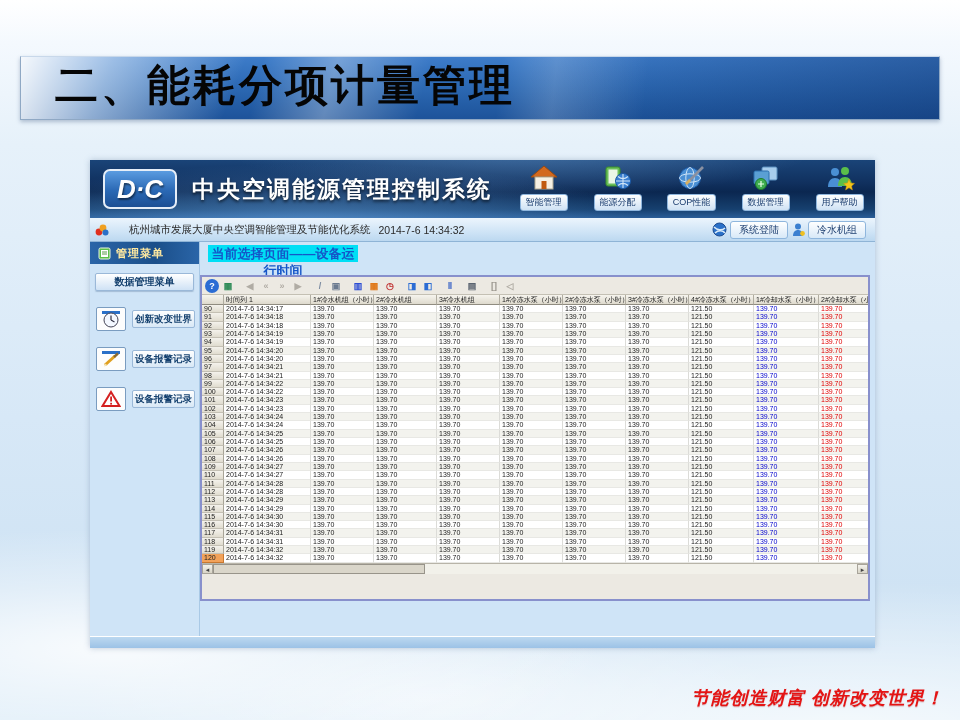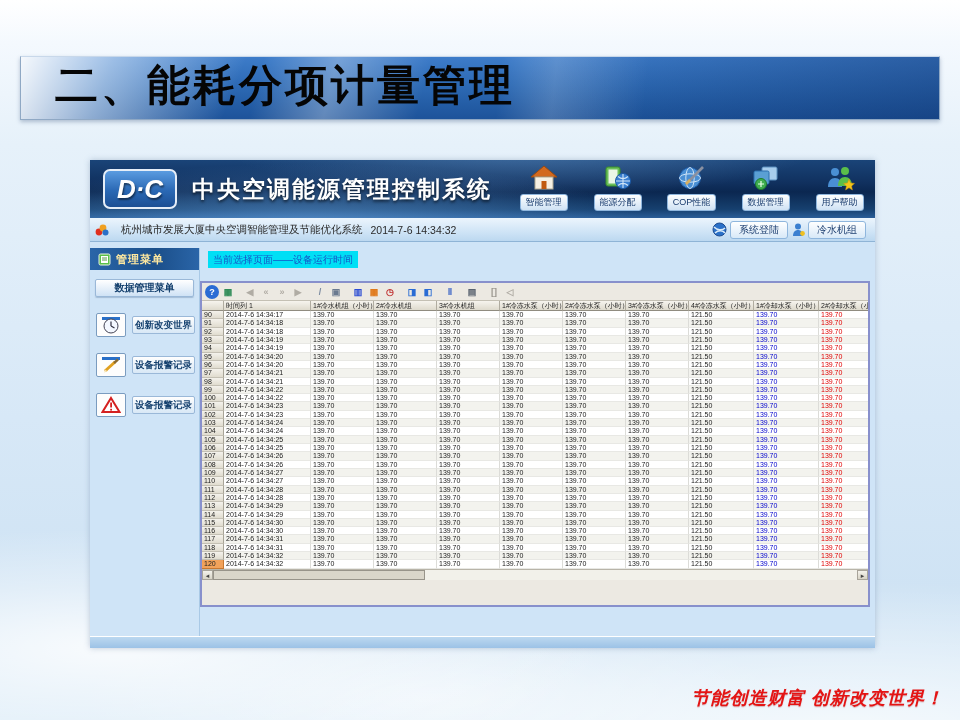--- a/index.html
+++ b/index.html
@@ -39,43 +39,43 @@
     letter-spacing:2px;text-shadow:0 2px 3px rgba(0,0,0,.6);}
   .nav{position:absolute;right:4px;top:3px;display:flex;gap:11px;}
   .nav-item{width:63px;display:flex;flex-direction:column;align-items:center;cursor:pointer;}
   .nav-item svg{height:30px;}
   .nav-label{margin-top:1px;font-size:9px;color:#16396b;padding:1px 5px;border:1px solid #8fb6dd;border-radius:3px;
     background:linear-gradient(180deg,#feffff,#cfe2f4);white-space:nowrap;}
   
   .statusbar{position:absolute;left:0;top:58px;width:100%;height:24px;display:flex;align-items:center;
     background:linear-gradient(180deg,#ecf5fd 0%,#cfe4f6 60%,#bcd8f0 100%);
     border-bottom:1px solid #8fb4d6;font-size:10.5px;color:#2a2a2a;padding:0 5px;}
-  .statusbar .sysname{margin-left:12px;}
+  .statusbar .sysname{margin-left:20px;}
   .statusbar .datetime{margin-left:8px;}
   .statusbar .spacer{flex:1;}
   .mini-btn{font-size:10px;color:#1a3c6e;padding:1px 8px;margin:0 4px 0 3px;border:1px solid #8fb6dd;border-radius:3px;
     background:linear-gradient(180deg,#ffffff,#d8e9f8);cursor:pointer;white-space:nowrap;}
   
-  .app-body{position:absolute;left:0;top:88px;width:100%;height:394px;}
+  .app-body{position:absolute;left:0;top:82px;width:100%;height:394px;}
   .sidebar{position:absolute;left:0;top:0;width:110px;height:100%;border-right:1px solid #a9c9e6;background:#cfe4f7;}
   .sb-header{height:22px;display:flex;align-items:center;padding-left:8px;
     background:linear-gradient(90deg,#2a65a8,#1b4f8a 60%,#2a65a8);}
   .sb-header span{margin-left:5px;font-size:11px;font-weight:bold;color:#ffe9a0;letter-spacing:1px;}
   .sb-section{margin:9px 5px 0 5px;height:18px;line-height:16px;text-align:center;font-size:10px;font-weight:bold;
     color:#14406e;border:1px solid #9ab8d8;border-radius:2px;
     background:linear-gradient(180deg,#ffffff,#cfe2f5);box-shadow:0 1px 1px rgba(120,150,180,.5);cursor:pointer;}
   .sb-item{display:flex;align-items:center;margin:16px 4px 0 6px;cursor:pointer;}
   .sb-icon{width:30px;height:24px;background:#fdfdfd;border:1px solid #7a9cc0;border-radius:2px;
     display:flex;align-items:center;justify-content:center;flex:0 0 auto;}
   .sb-label{flex:1;margin-left:6px;height:18px;line-height:16px;text-align:center;font-size:9.5px;font-weight:bold;
     color:#14406e;border:1px solid #9ab8d8;border-radius:2px;background:linear-gradient(180deg,#fefefe,#d8e8f6);}
   
   .main{position:absolute;left:110px;top:0;right:0;height:100%;}
   .page-banner{position:absolute;left:8px;top:3px;width:150px;height:17px;background:#00dff5;
-    color:#1556c8;font-size:10px;font-weight:normal;text-align:center;line-height:17px;}
+    color:#1556c8;font-size:13px;font-weight:bold;text-align:center;line-height:17px;}
   
   .wincc{position:absolute;left:0px;top:33px;width:670px;height:326px;border:2px solid #8890cc;background:#ece9e2;}
   .w-title{height:14px;display:flex;align-items:center;padding:0 2px;
     background:linear-gradient(180deg,#f2f1ea,#d8d4c6);border-bottom:1px solid #b8b4a8;}
   .w-title span{margin-left:3px;flex:1;font-family:"DejaVu Sans Mono",monospace;font-size:8.5px;font-weight:bold;color:#222;}
   .w-close{width:12px;height:11px;background:linear-gradient(180deg,#e86a5a,#c83a28);border:1px solid #8a2a1a;
     color:#fff;font-size:9px;line-height:9px;text-align:center;border-radius:2px;cursor:pointer;}
   .w-toolbar{height:18px;display:flex;align-items:center;gap:2px;padding:0 3px;background:#ece9e2;
     border-bottom:1px solid #c4c0b4;}
   .tb-btn{width:14px;height:14px;display:flex;align-items:center;justify-content:center;

